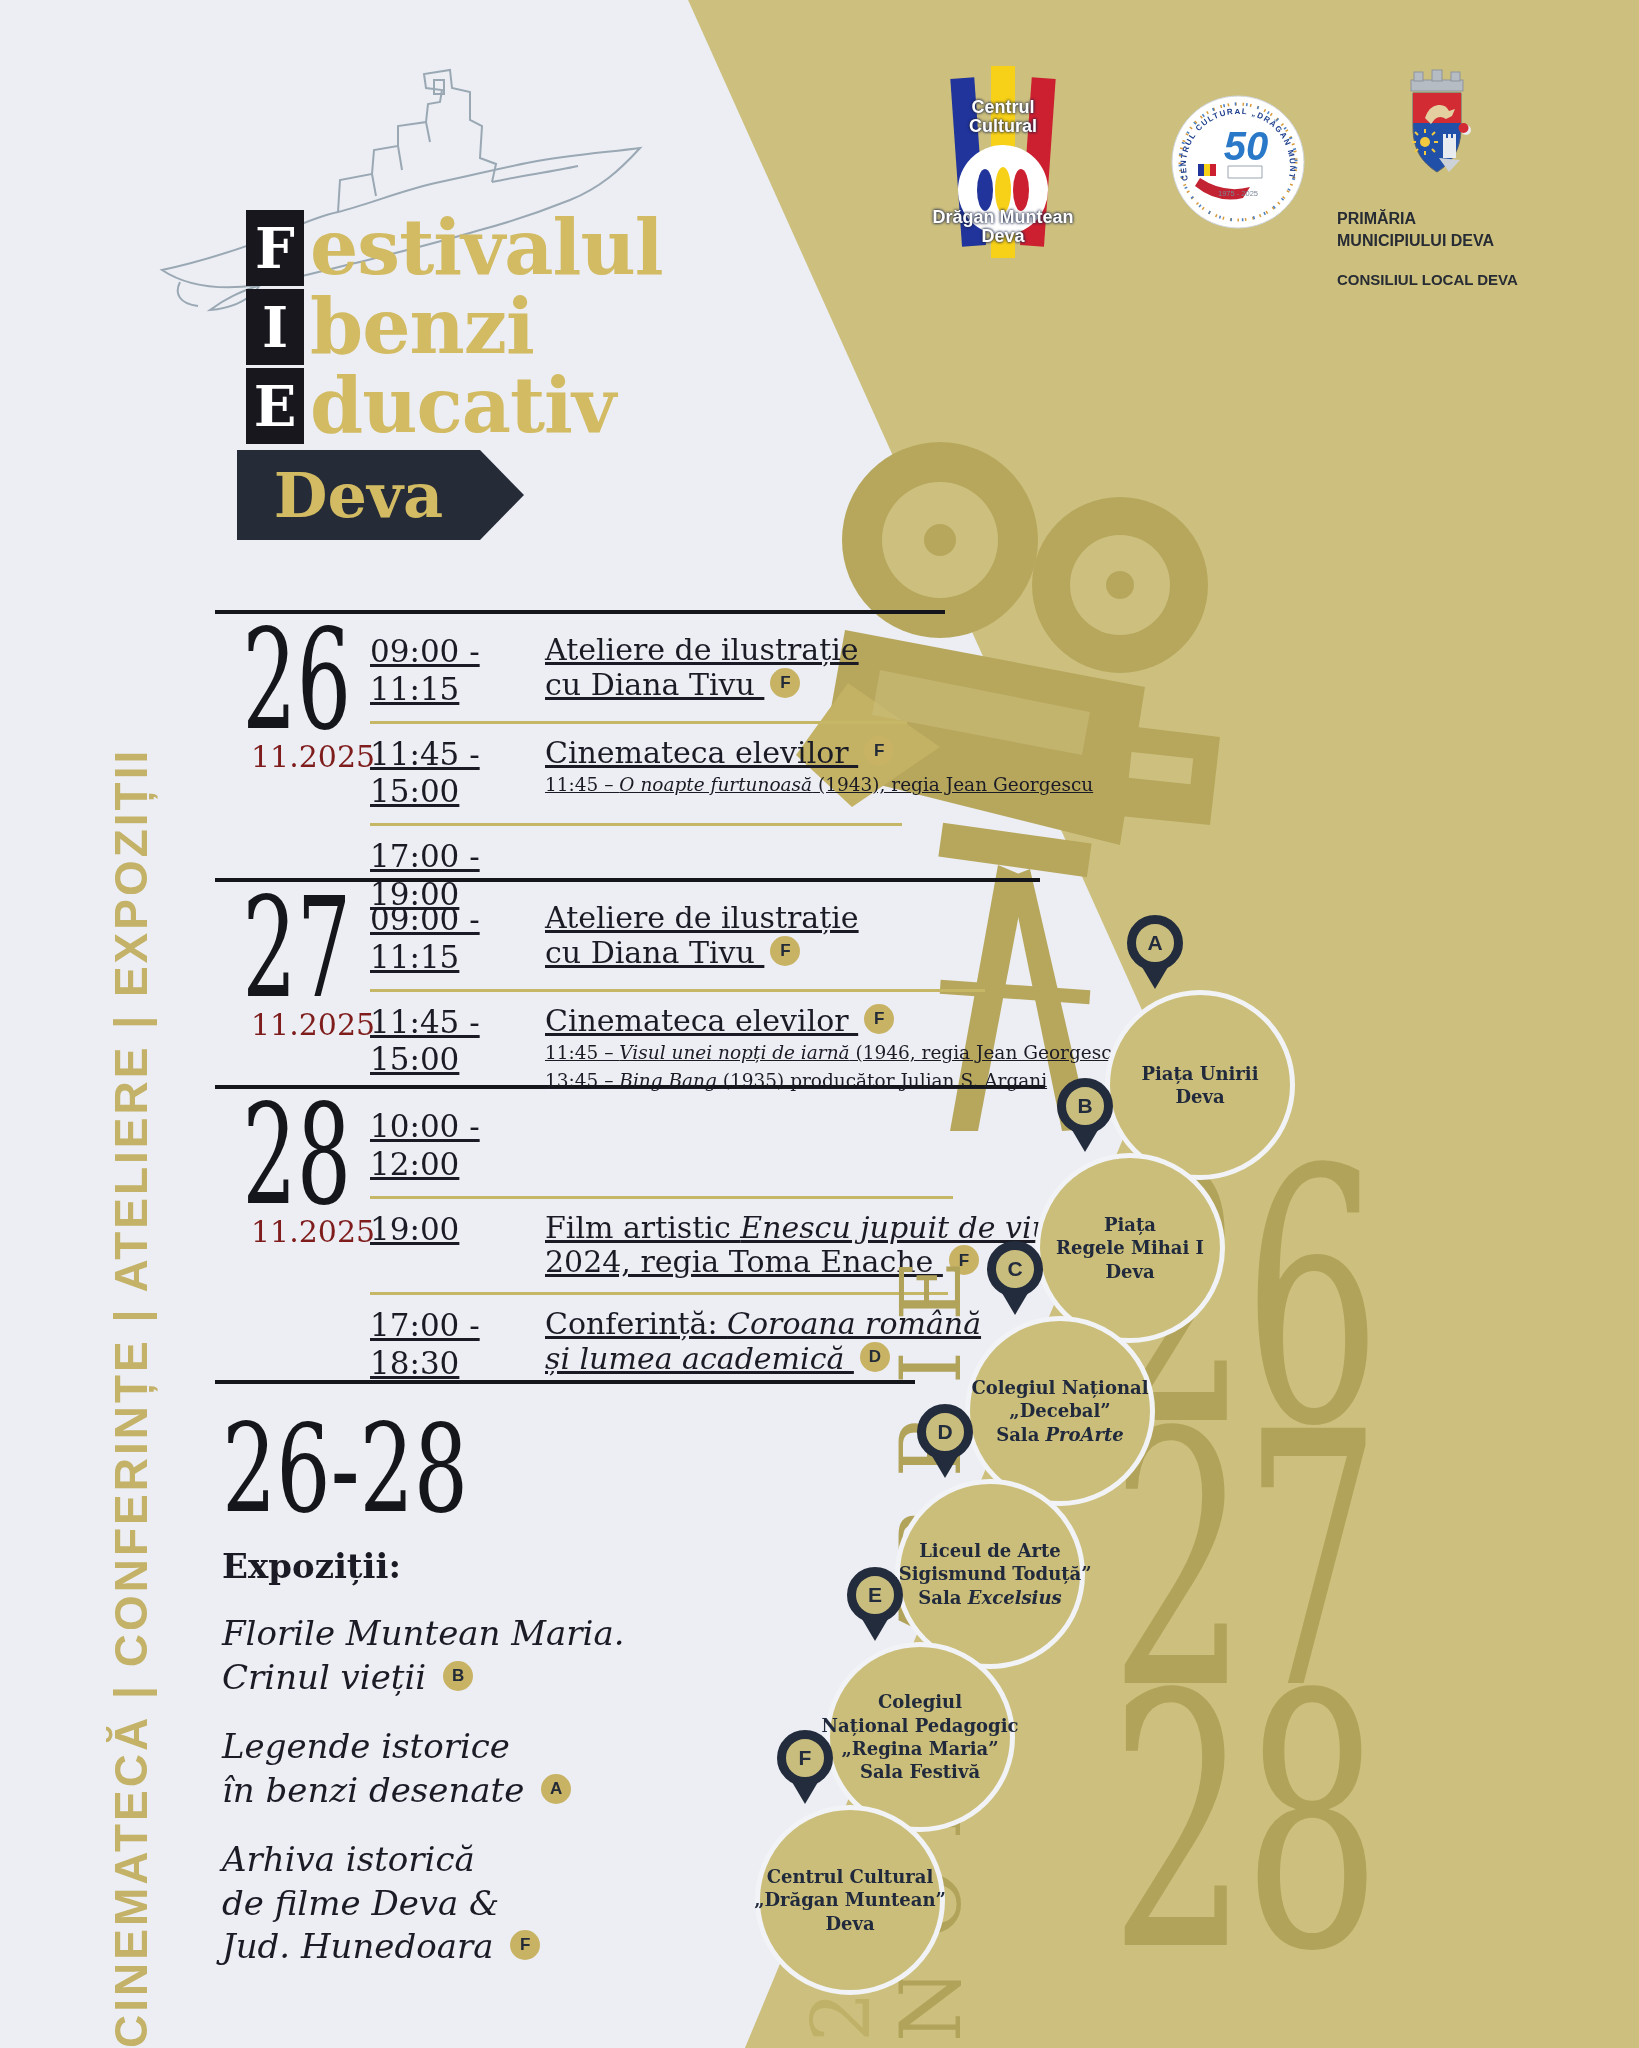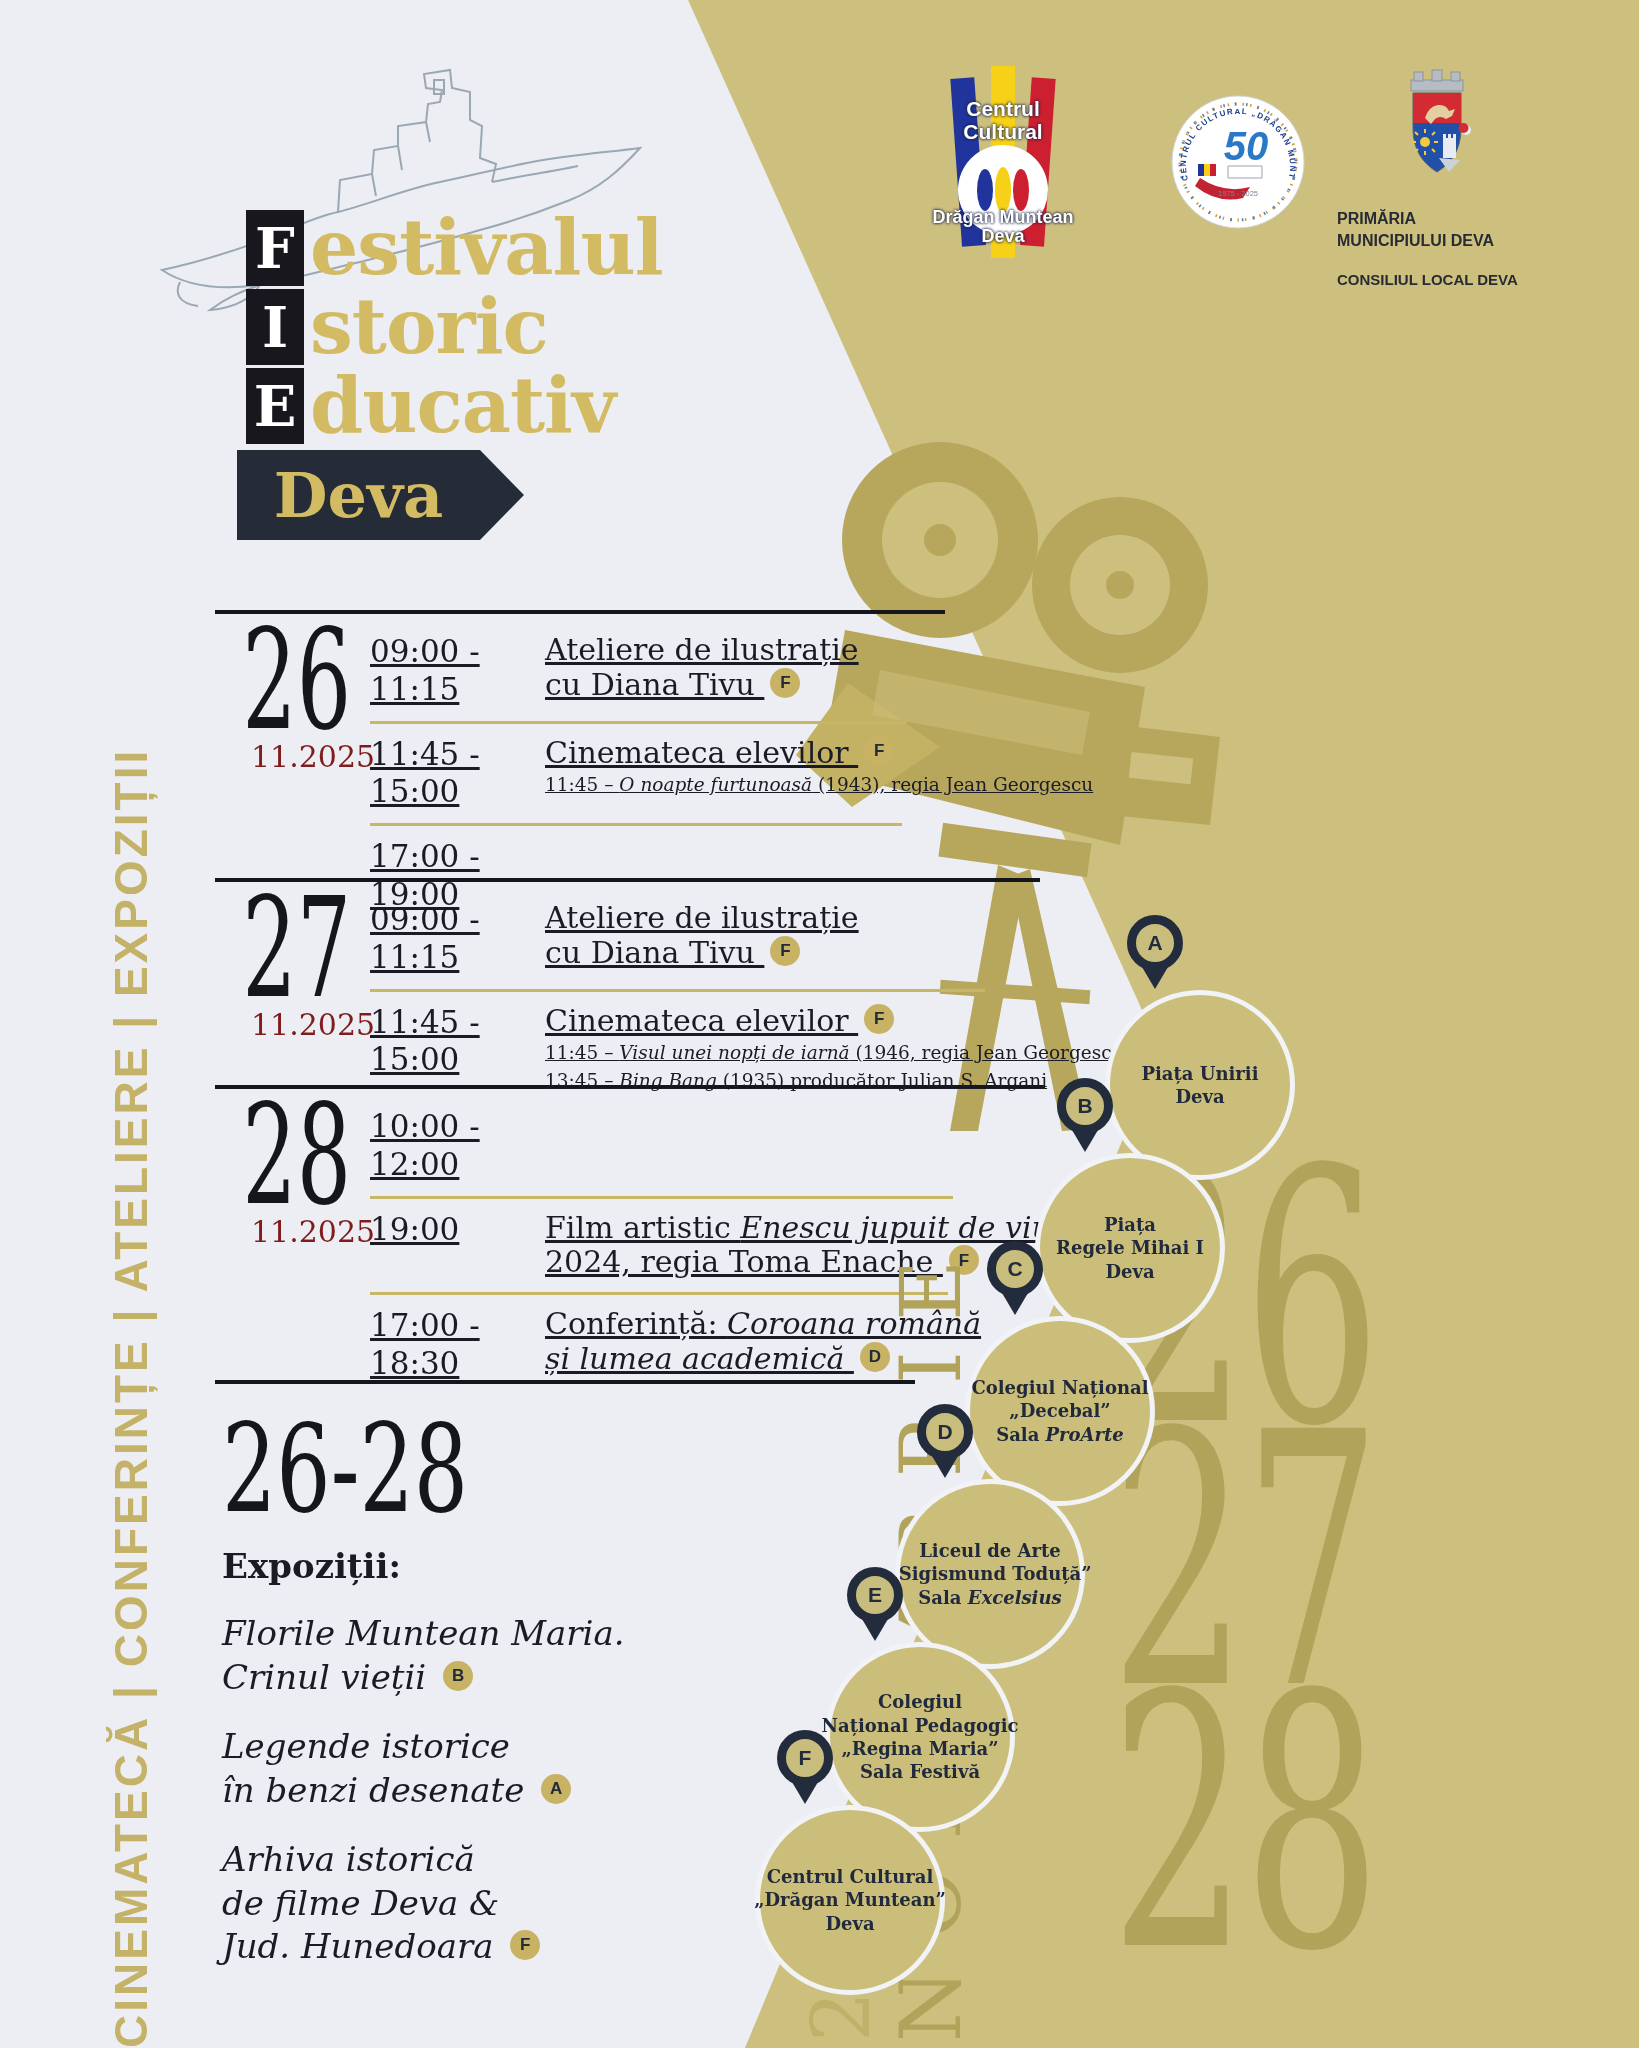--- a/index.html
+++ b/index.html
@@ -19,21 +19,21 @@
   .deva-banner{position:absolute;left:237px;top:450px;width:243px;height:90px;background:#262b38;
                display:flex;align-items:center;justify-content:center;}
   .deva-banner .tip{position:absolute;right:-44px;top:0;width:0;height:0;
                     border-top:45px solid transparent;border-bottom:45px solid transparent;border-left:44px solid #262b38;}
   .deva-banner .txt{color:#d2bb62;font-size:62px;font-weight:bold;}
   
   .logo-cc{position:absolute;left:948px;top:60px;width:110px;height:200px;}
   .logo-cc .l1top,.logo-cc .l1bot{position:absolute;left:-45px;width:200px;text-align:center;color:#fff;
       font-family:"Liberation Sans",sans-serif;font-weight:bold;line-height:1.08;white-space:pre-line;
       text-shadow:0 0 3px rgba(25,35,70,.95),0 0 3px rgba(25,35,70,.95);}
-  .logo-cc .l1top{top:38px;font-size:21px;}
+  .logo-cc .l1top{top:38px;font-size:18px;}
   .logo-cc .l1bot{top:148px;font-size:18px;}
   .logo-anniv{position:absolute;left:1168px;top:92px;}
   .logo-coa{position:absolute;left:1387px;top:66px;}
   .coa-text{position:absolute;left:1337px;top:208px;width:200px;text-align:left;color:#272b33;
             font-family:"Liberation Sans",sans-serif;}
   .coa-text .t1{font-size:16px;font-weight:bold;line-height:1.35;}
   .coa-text .t2{font-size:15px;font-weight:bold;margin-top:20px;}
   
   .side-text{position:absolute;left:104px;top:2048px;transform:rotate(-90deg);transform-origin:0 0;
              width:1565px;font-family:"Liberation Sans",sans-serif;font-weight:bold;font-size:46px;
@@ -115,21 +115,21 @@
     </g>
   </svg>
 
   <div class="fie">
     <div class="fie-row">
       <div class="fie-box">F</div>
       <div class="fie-word">estivalul</div>
     </div>
     <div class="fie-row">
       <div class="fie-box">I</div>
-      <div class="fie-word">storic</div>
+      <div class="fie-word">benzi</div>
     </div>
     <div class="fie-row">
       <div class="fie-box">E</div>
       <div class="fie-word">ducativ</div>
     </div>
   </div>
   <div class="deva-banner">
     <span class="txt">Deva</span>
     <span class="tip"></span>
   </div>

